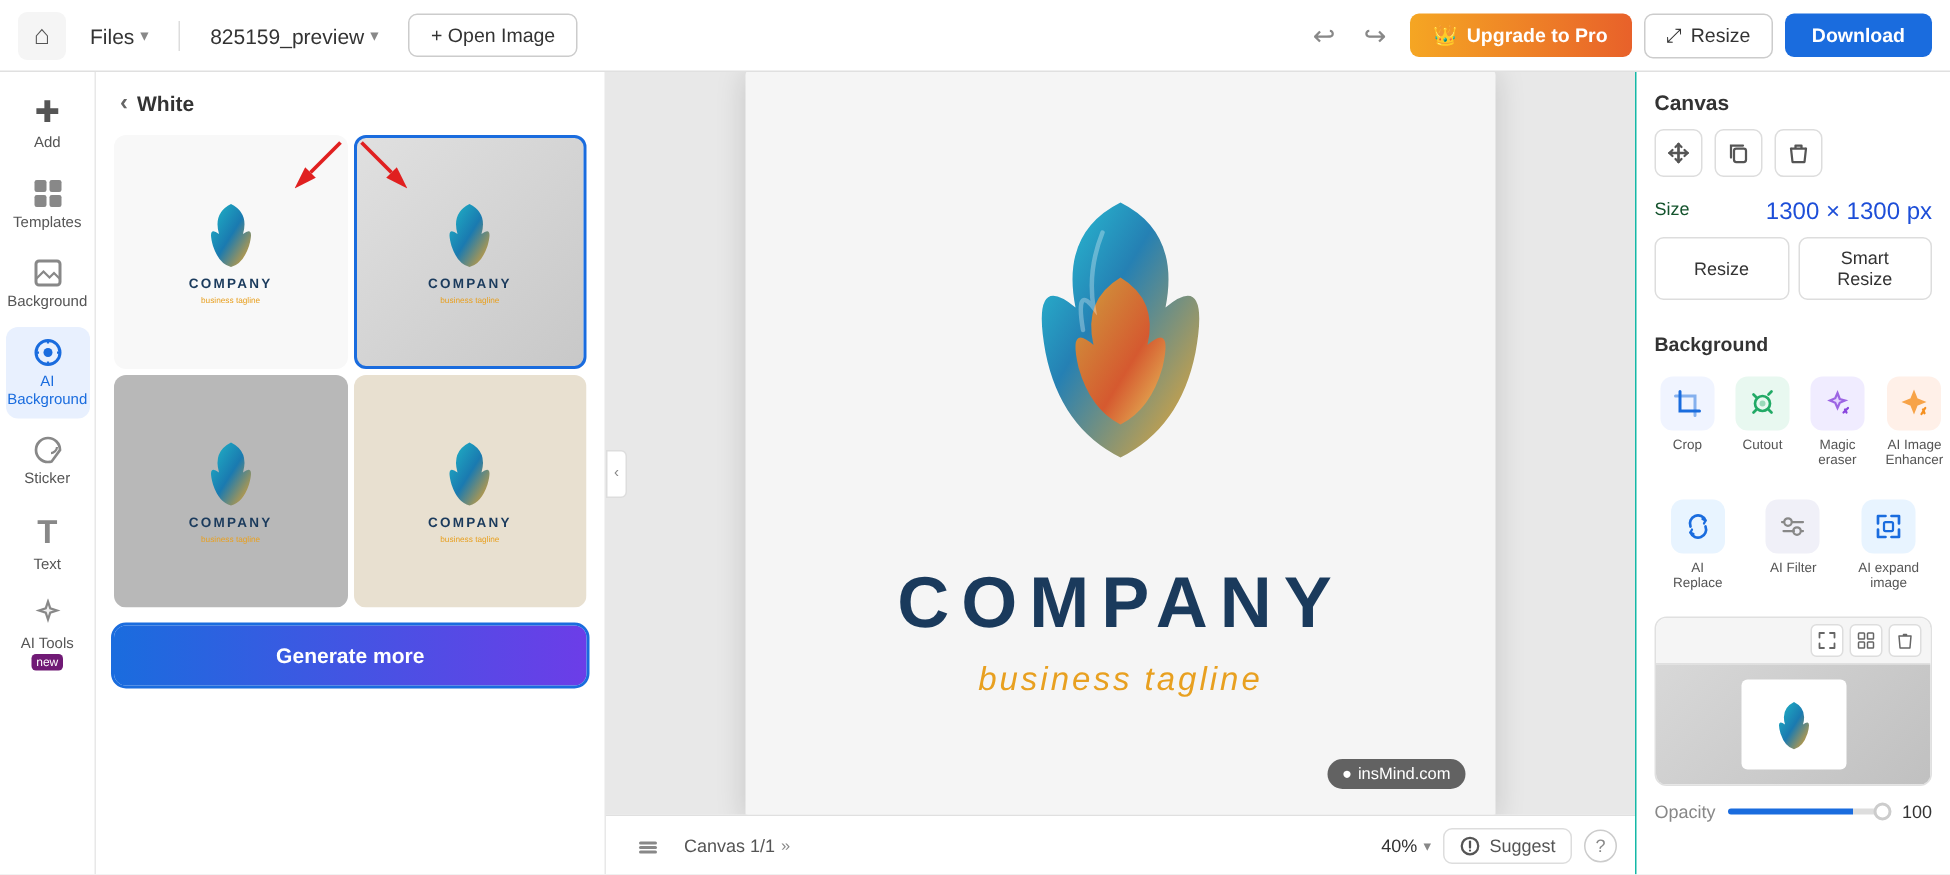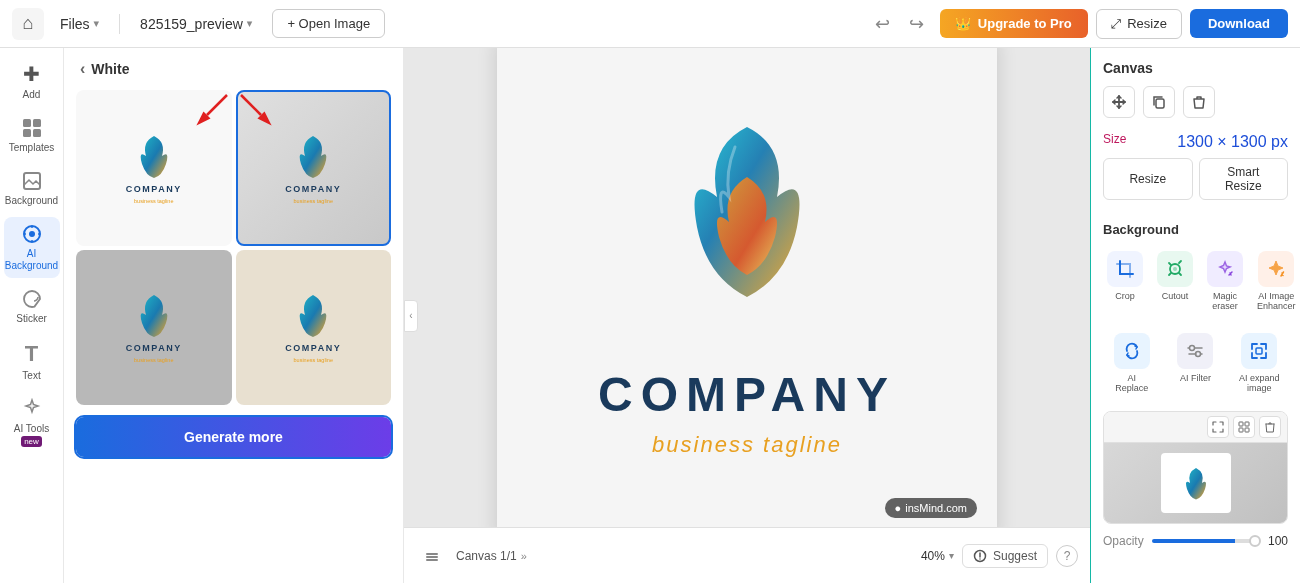--- a/index.html
+++ b/index.html
@@ -199,21 +199,21 @@
       width: 14px; height: 32px;
       background: #fff; border: 1px solid #ddd;
       border-radius: 0 4px 4px 0;
       cursor: pointer;
       display: flex; align-items: center; justify-content: center;
       font-size: 10px; color: #888; z-index: 10;
     }
 
     
     .canvas-bottom {
-      height: 56px;
+      height: 40px;
       background: #fff;
       border-top: 1px solid #e0e0e0;
       display: flex;
       align-items: center;
       padding: 0 12px;
       gap: 8px;
     }
     .canvas-bottom-left { display: flex; align-items: center; gap: 8px; }
     .layers-btn {
       display: flex; align-items: center; gap: 4px;
@@ -262,21 +262,21 @@
       display: flex; gap: 8px; margin-bottom: 14px;
     }
     .canvas-action-btn {
       width: 32px; height: 32px;
       border-radius: 6px; border: 1.5px solid #ddd;
       background: #fff; cursor: pointer;
       display: flex; align-items: center; justify-content: center;
       font-size: 15px; color: #555;
     }
     .size-section { margin-bottom: 14px; }
-    .size-label { font-size: 12px; color: #be185d; margin-bottom: 6px; }
+    .size-label { font-size: 12px; color: #14532d; margin-bottom: 6px; }
     .size-value { font-size: 16px; color: #1d4ed8; font-weight: 400; float: right; }
     .size-buttons { display: flex; gap: 6px; }
     .size-btn {
       flex: 1; padding: 6px 8px;
       border: 1.5px solid #ddd; border-radius: 6px;
       background: #fff; cursor: pointer; font-size: 12px; color: #333;
       text-align: center;
     }
 
     .bg-section-title {

